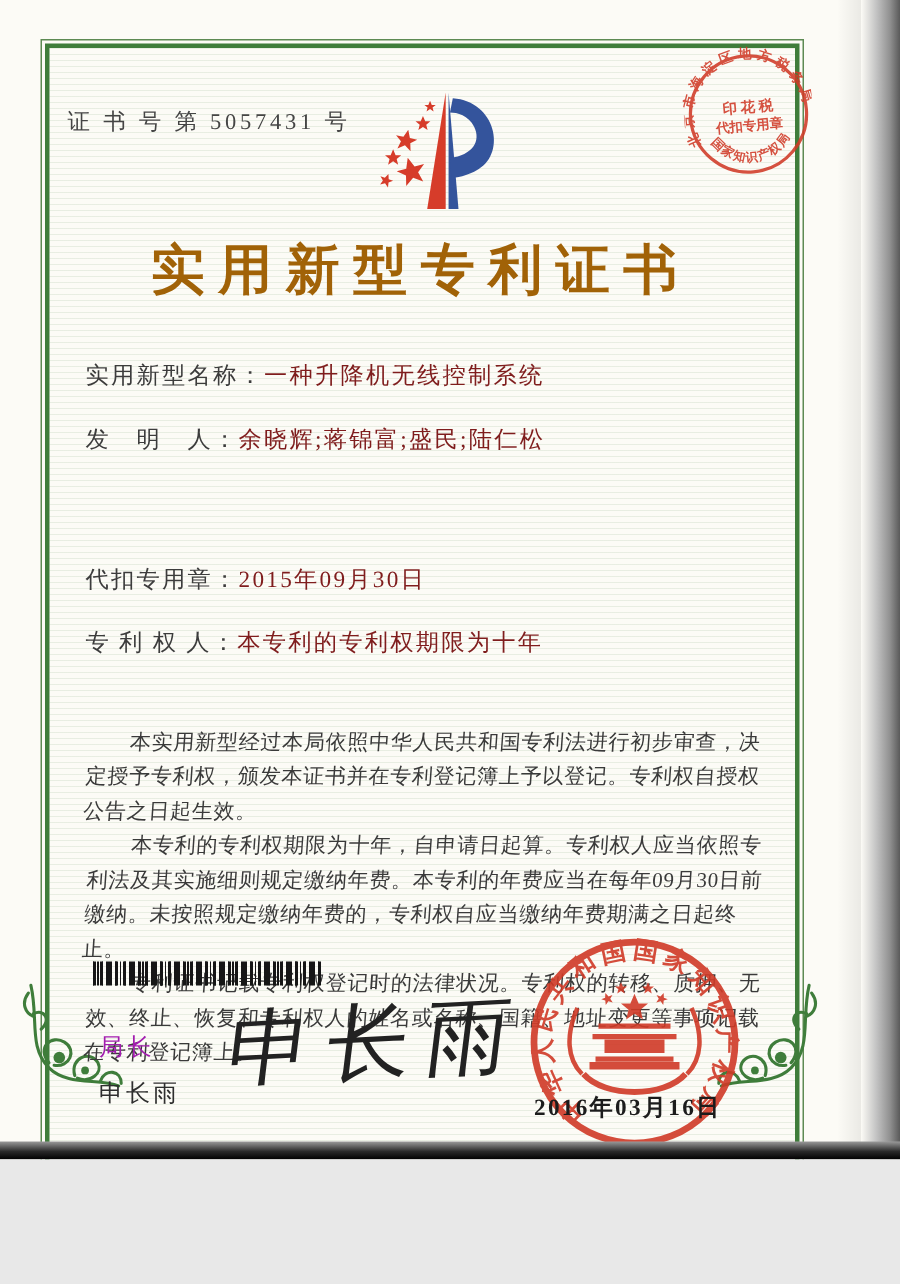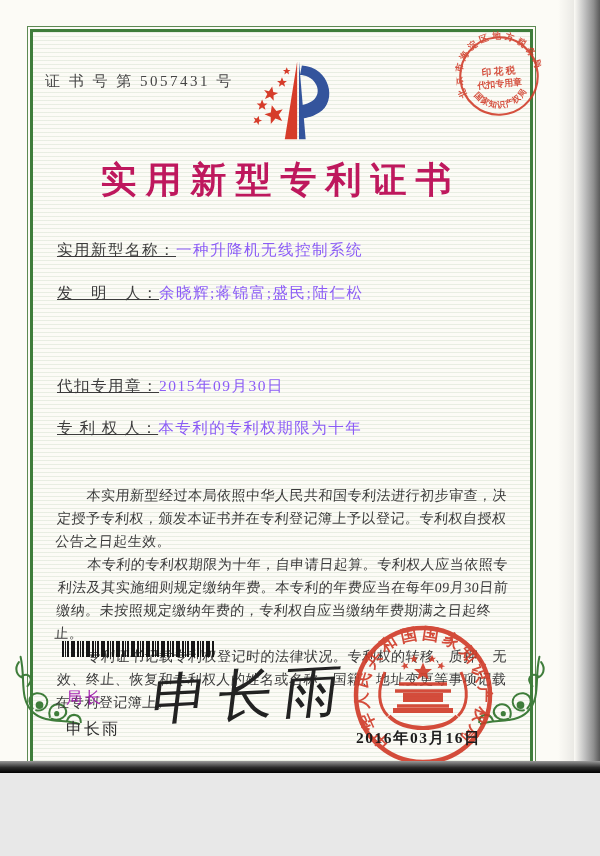--- a/index.html
+++ b/index.html
@@ -19,28 +19,28 @@
   .corner-bl{left:12px;bottom:40px;}
   .corner-br{right:52px;bottom:40px;transform:scaleX(-1);}
 
   
   .cert-no{position:absolute;left:45px;top:72px;z-index:3;
     font-size:15px;letter-spacing:2.5px;color:#454545;}
   .logo{position:absolute;left:243px;top:56px;z-index:3;}
   .tax-seal{position:absolute;left:456px;top:30px;z-index:4;opacity:.88;
     transform:rotate(-5deg);}
   .title{position:absolute;left:27px;top:156px;width:507px;z-index:3;
-    text-align:center;font-size:36px;font-weight:700;color:#be185d;
+    text-align:center;font-size:36px;font-weight:700;color:#a16207;
     letter-spacing:9px;}
 
   
   .field-row{position:absolute;left:57px;z-index:3;font-size:15.5px;
     color:#3c3c3c;letter-spacing:1.5px;white-space:nowrap;}
-  .field-label{color:#3c3c3c;text-decoration:underline;}
-  .field-value{color:#8b5cf6;margin-top:36px;}
+  .field-label{color:#3c3c3c;}
+  .field-value{color:#7f1d1d;margin-top:36px;}
   .row0{top:240px;} .row1{top:283px;} .row2{top:332px;}
   .row3{top:376px;} .row4{top:418px;} .row5{top:461px;}
 
   
   .body-text{position:absolute;left:57px;top:484px;width:455px;z-index:3;
     font-size:14px;line-height:23px;color:#3a3a3a;letter-spacing:0.5px;}
   .body-text p{margin:0;text-indent:2em;transform:skewX(-4deg);}
 
   
   .barcode{position:absolute;left:62px;top:641px;width:152px;height:16px;z-index:3;

